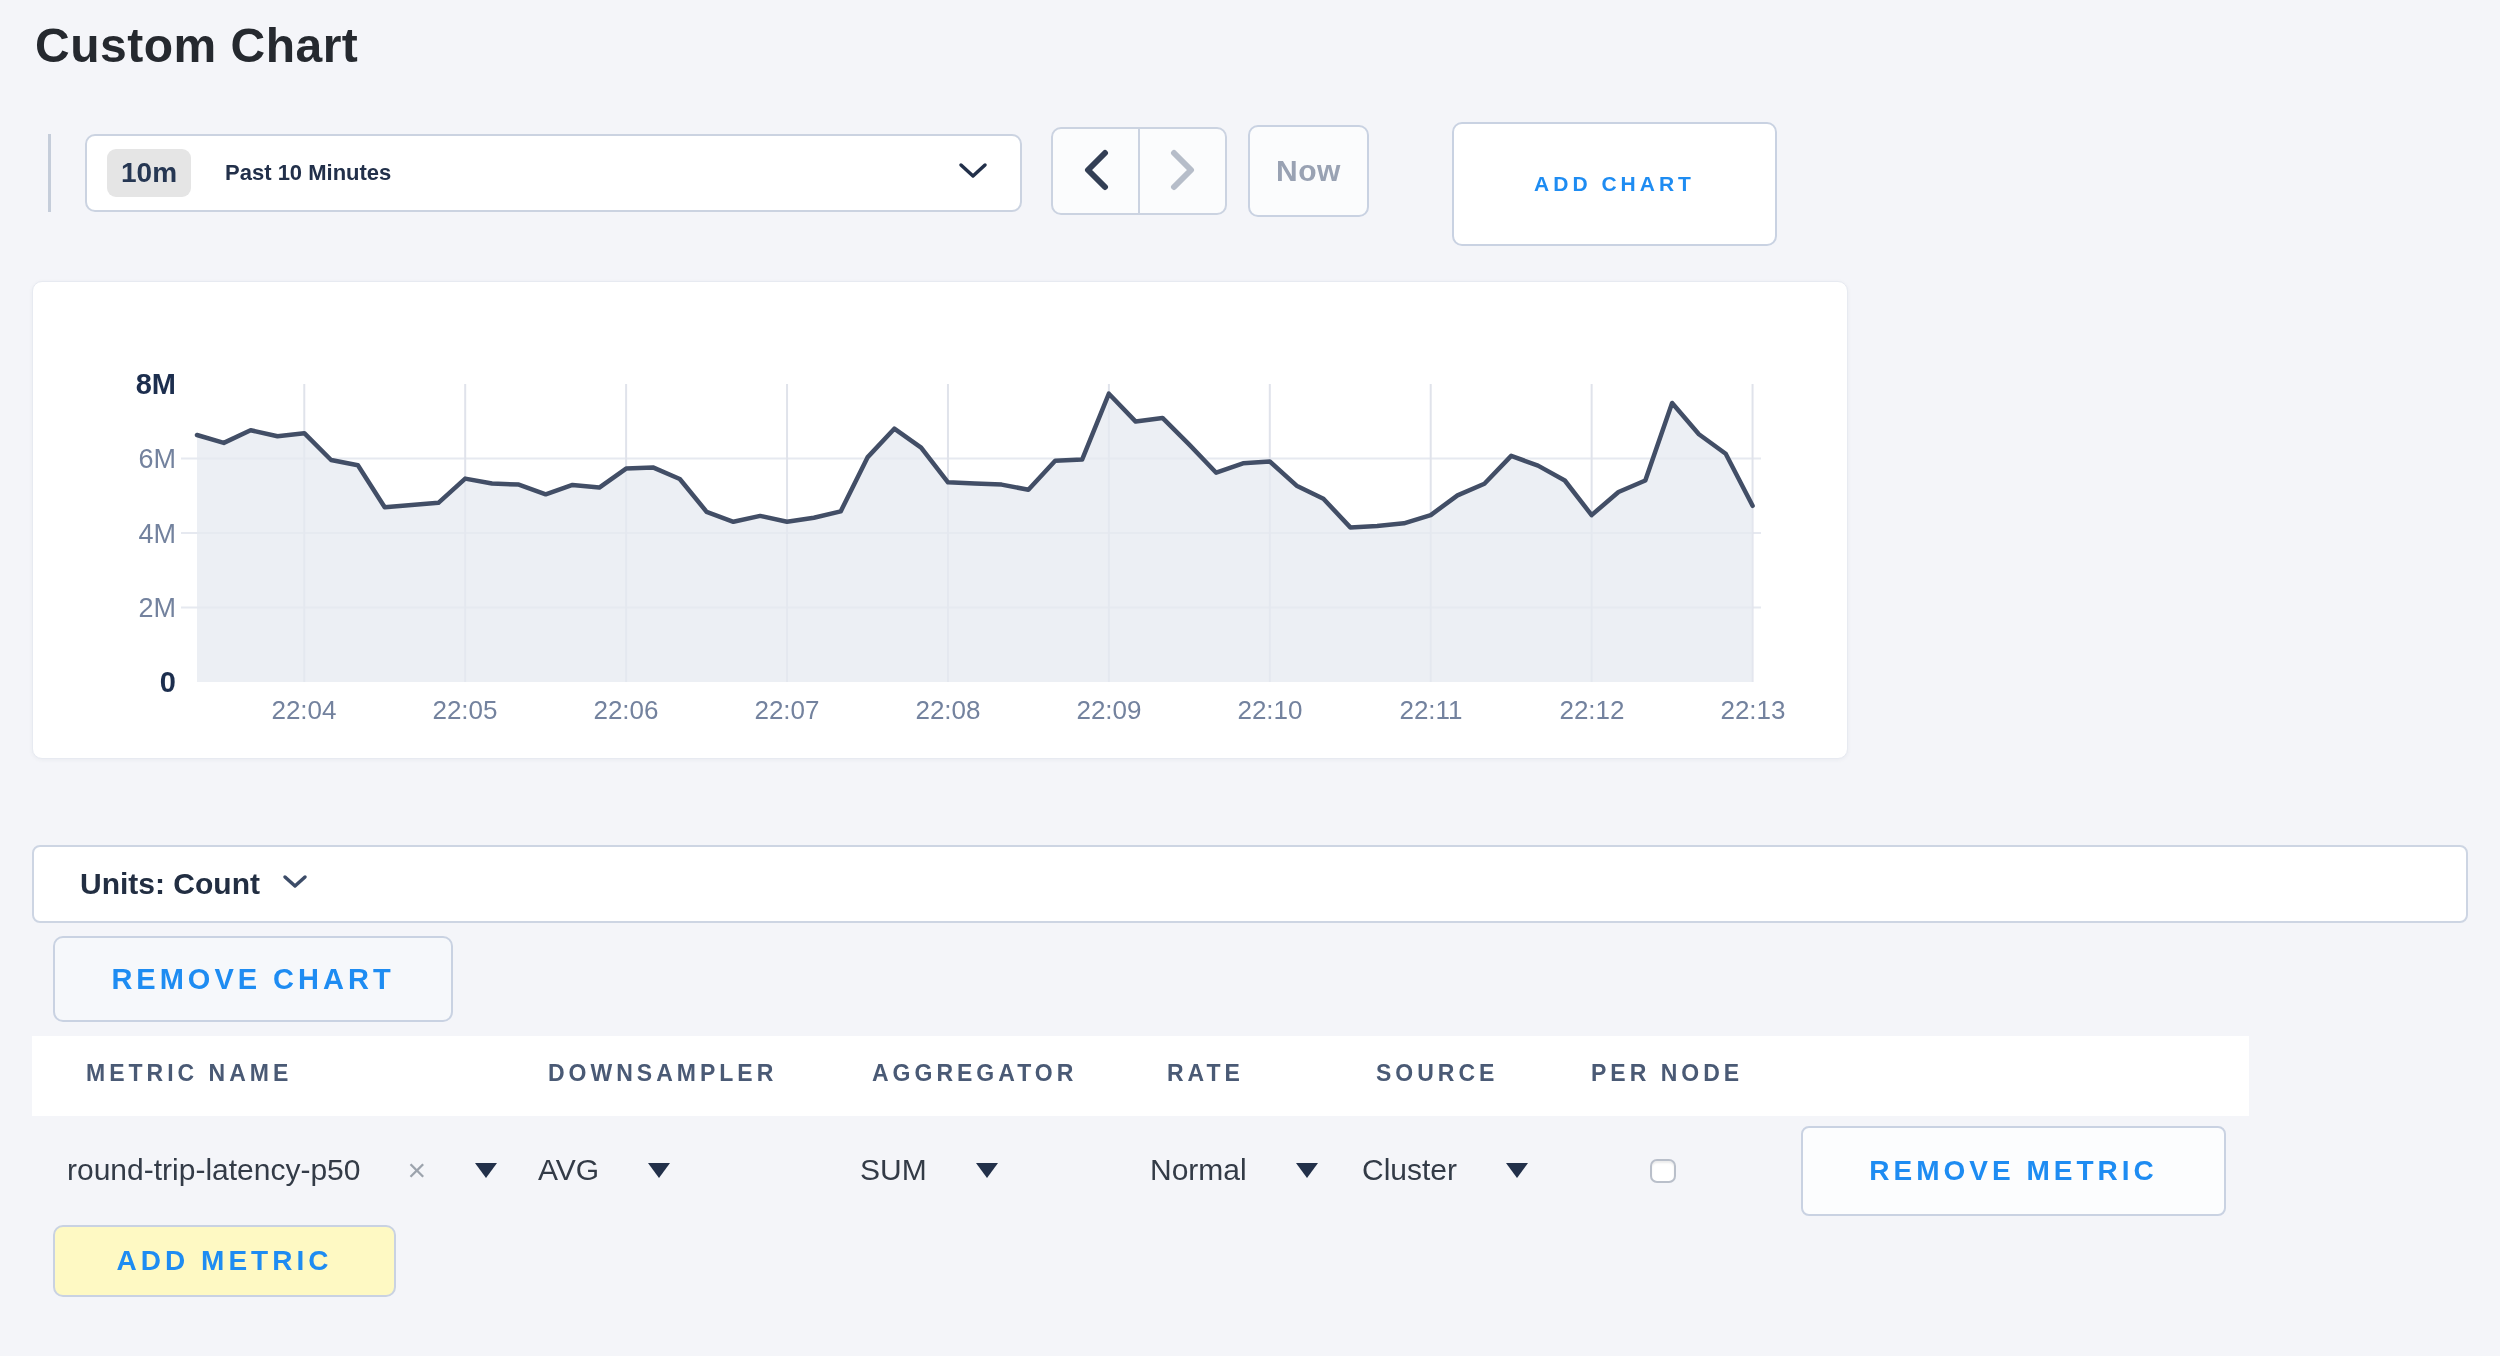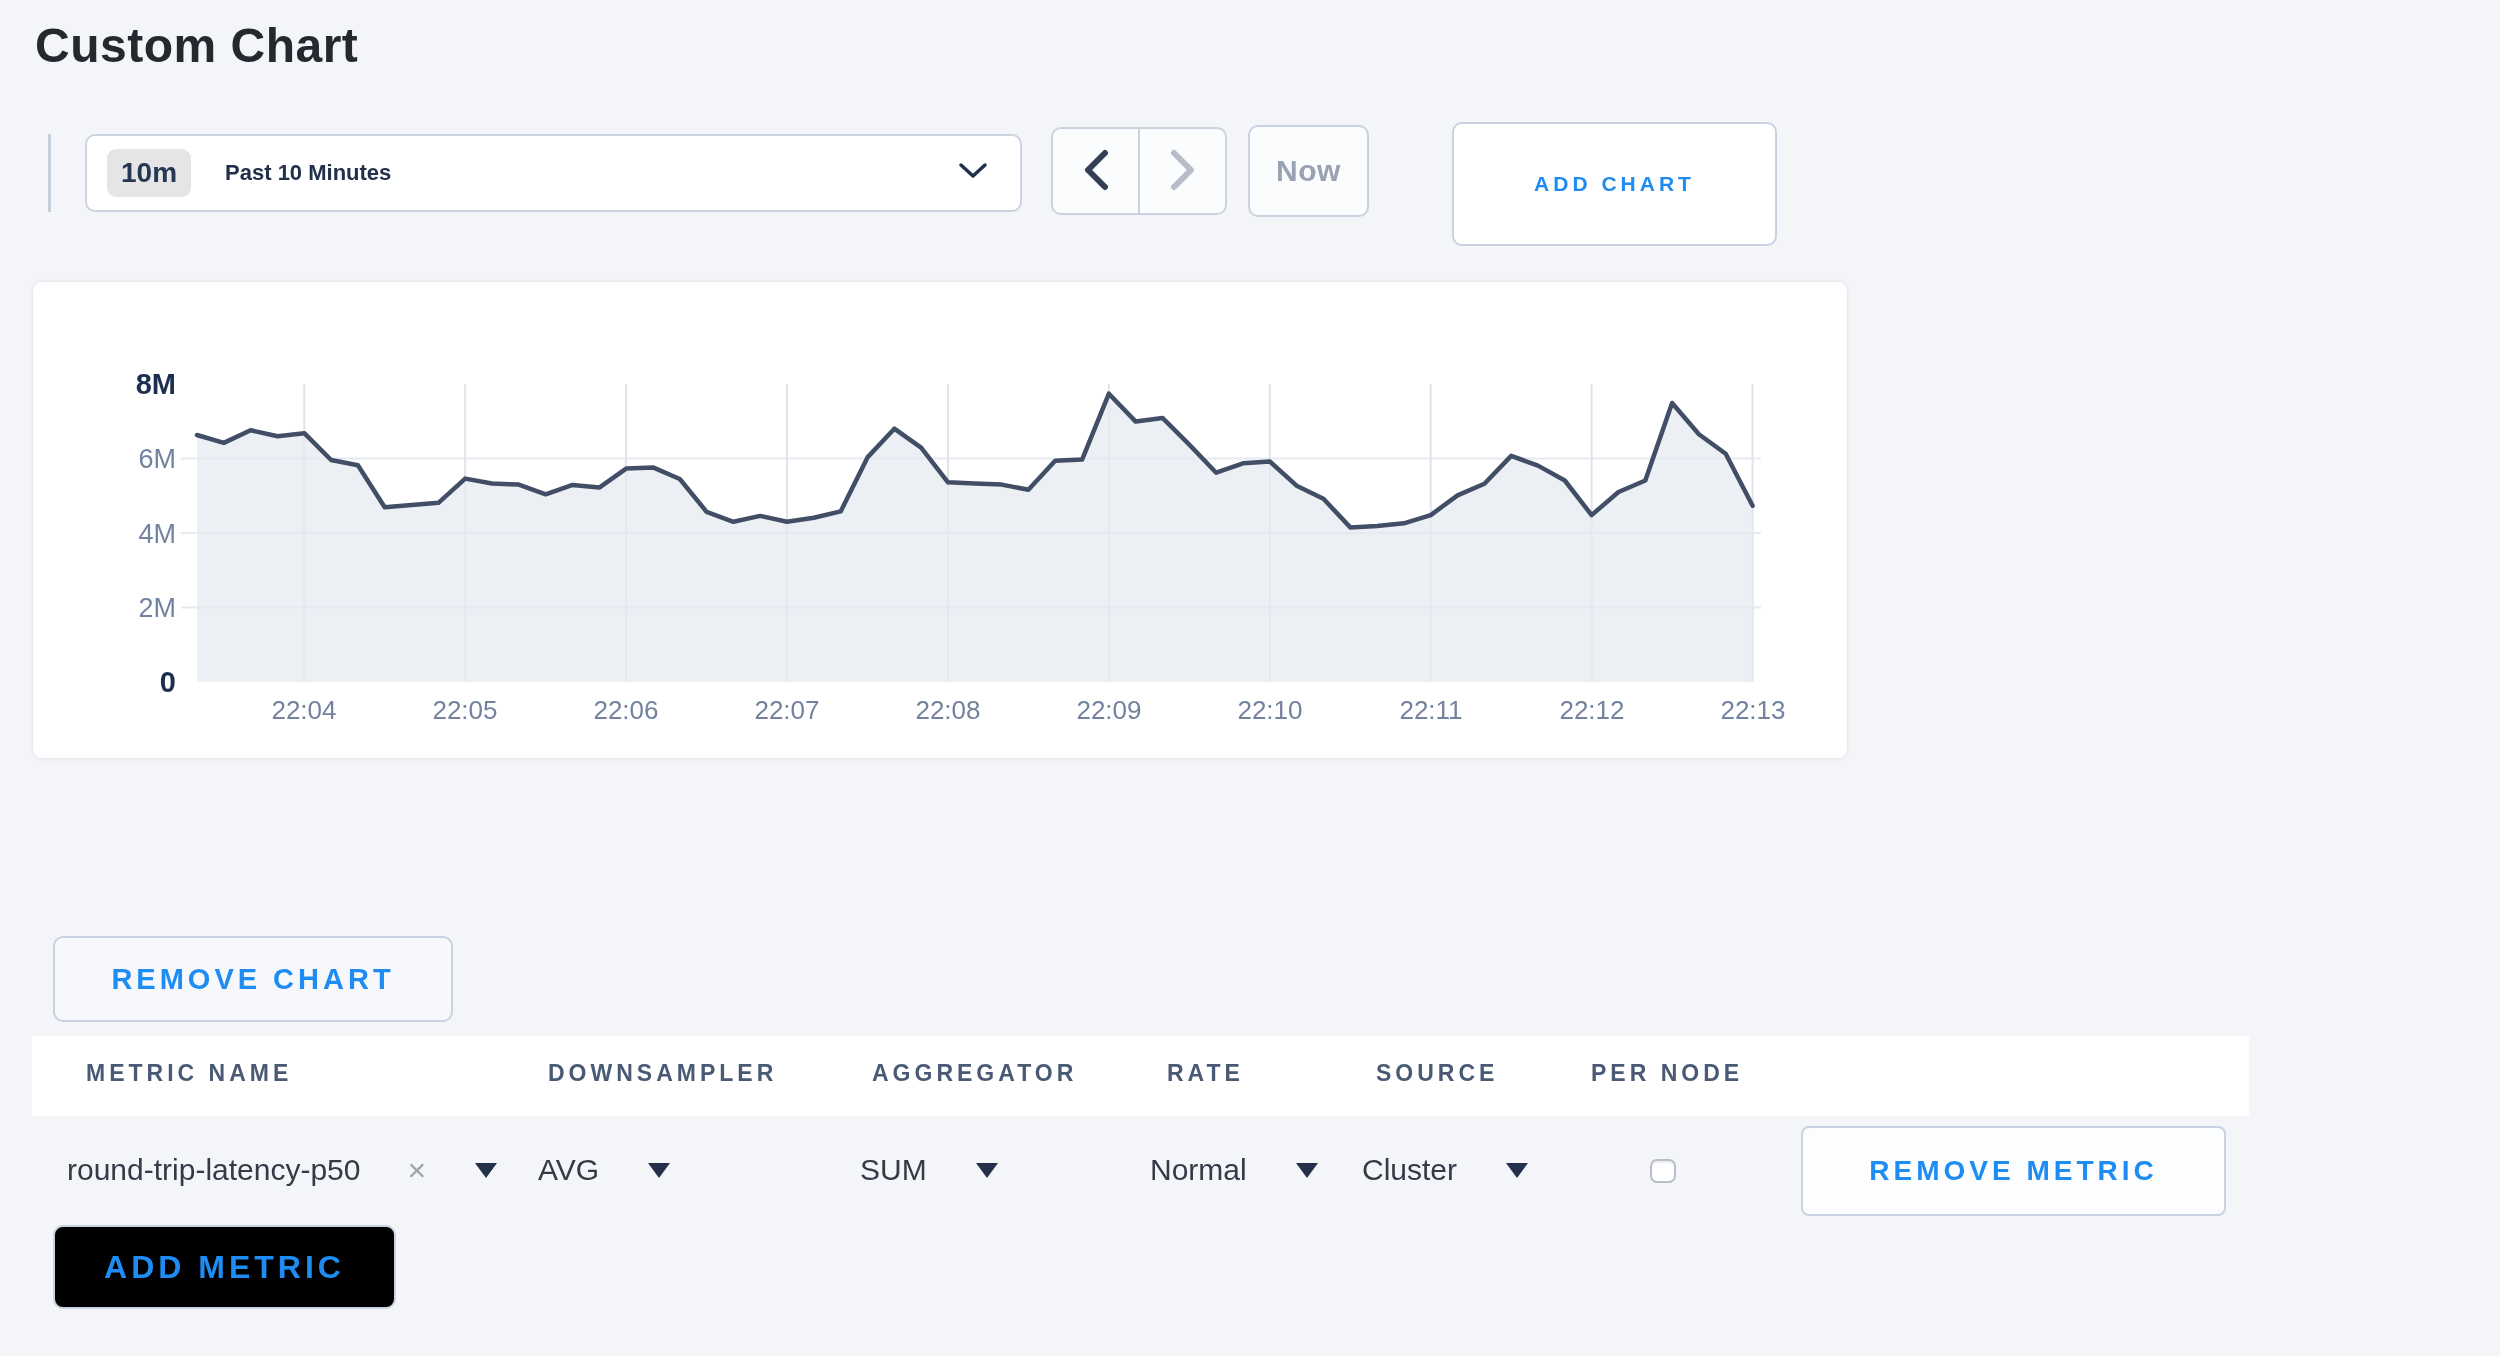--- a/index.html
+++ b/index.html
@@ -63,22 +63,22 @@
                border-right:11px solid transparent;border-top:15px solid #22304a;}
   .clear-x{margin-left:12px;color:#9ca3ad;font-size:32px;cursor:pointer;}
   .cell.metric{left:67px;}  .cell.downsampler{left:538px;} .cell.aggregator{left:860px;}
   .cell.rate{left:1150px;}  .cell.source{left:1362px;}
 
   .checkbox{position:absolute;left:1650px;top:1159px;width:26px;height:24px;background:#fff;
             border:2px solid #b9bfca;border-radius:7px;box-sizing:border-box;cursor:pointer;
             box-shadow:inset 0 2px 2px rgba(0,0,0,0.08);}
   .remove-metric-btn{position:absolute;left:1801px;top:1126px;width:425px;height:90px;
                      font-size:28px;color:#1e8cf2;letter-spacing:4px;background:#fcfdfe;border-radius:8px;}
-  .add-metric-btn{position:absolute;left:53px;top:1225px;width:343px;height:84px;
-                  font-size:32px;color:#1e8cf2;letter-spacing:4px;background:#000000;}
+  .add-metric-btn{position:absolute;left:53px;top:1225px;width:343px;height:72px;
+                  font-size:28px;color:#1e8cf2;letter-spacing:4px;background:#fef9c3;}
 </style>
 </head>
 <body>
 
 <div class="app">
 
   <div class="page-title">Custom Chart</div>
 
   <div class="accent-tick"></div>
 
@@ -142,20 +142,28 @@
         <div class="x-label" style="left: 684px;">22:07</div>
         <div class="x-label" style="left: 845px;">22:08</div>
         <div class="x-label" style="left: 1006px;">22:09</div>
         <div class="x-label" style="left: 1167px;">22:10</div>
         <div class="x-label" style="left: 1328px;">22:11</div>
         <div class="x-label" style="left: 1489px;">22:12</div>
         <div class="x-label" style="left: 1650px;">22:13</div>
       </div>
   </div>
 
+  <div class="units-bar">
+    <span class="units-label">Units: Count</span>
+    <span class="units-chevron">
+      <svg width="26" height="16" viewBox="0 0 26 16">
+          <polyline points="3,3 13,12 23,3" fill="none" stroke="#3c4c68" stroke-width="3.5" stroke-linecap="round" stroke-linejoin="round"></polyline>
+        </svg>
+    </span>
+  </div>
 
   <button class="btn remove-chart-btn">REMOVE CHART</button>
 
   <div class="table-header">
     <span class="th c0">METRIC NAME</span>
     <span class="th c1">DOWNSAMPLER</span>
     <span class="th c2">AGGREGATOR</span>
     <span class="th c3">RATE</span>
     <span class="th c4">SOURCE</span>
     <span class="th c5">PER NODE</span>

